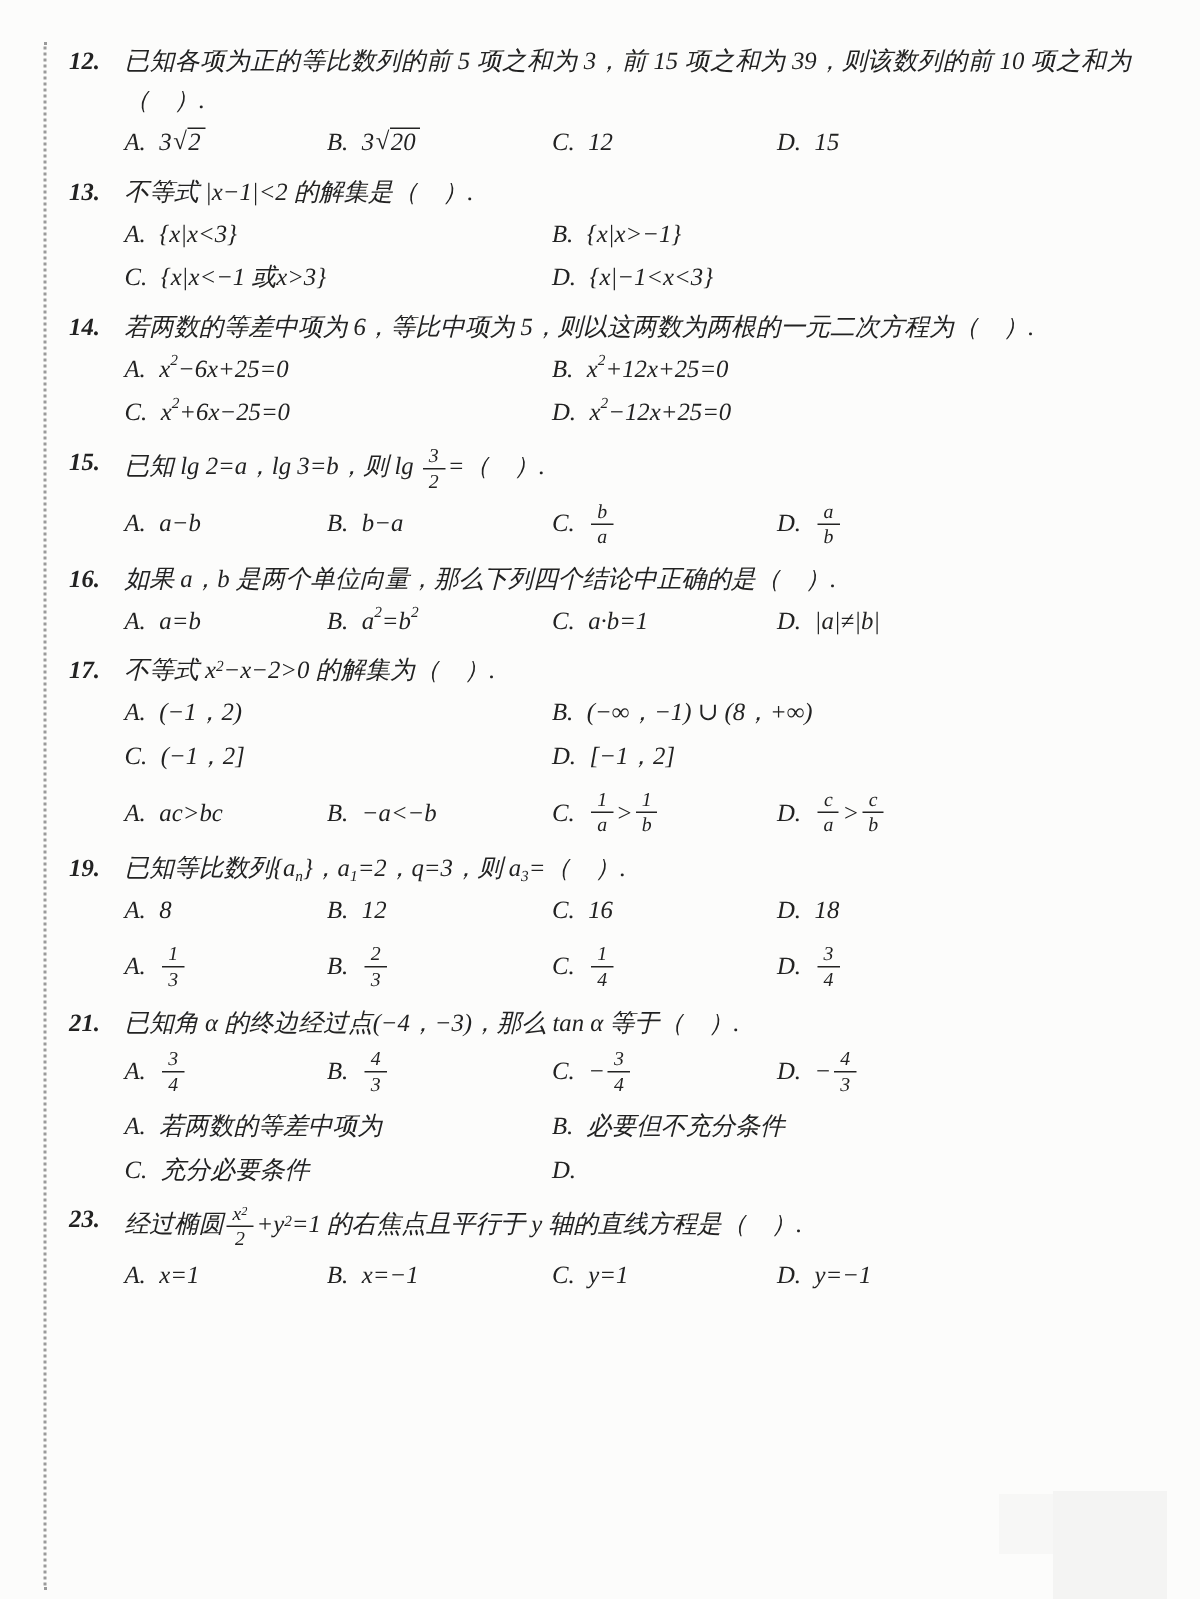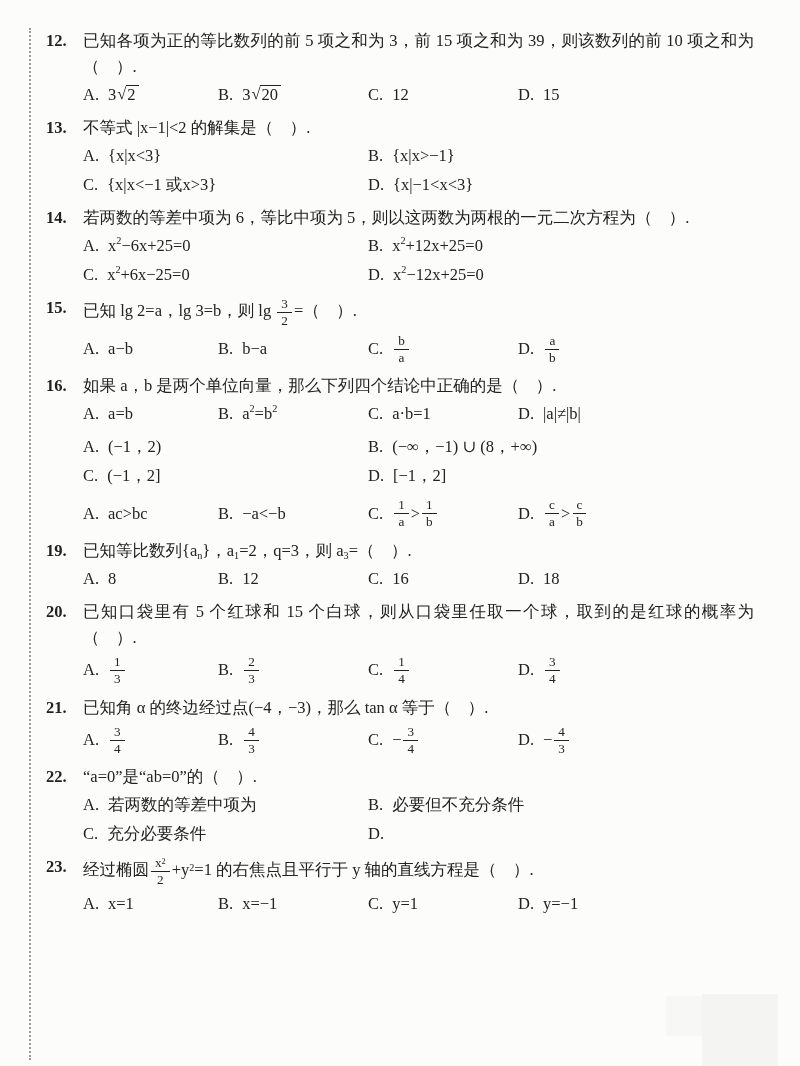--- a/index.html
+++ b/index.html
@@ -12,21 +12,21 @@
     position:relative;width:800px;height:1066px;
     background:#fcfcfb;color:#222;overflow:hidden;
   }
   .binding-line{
     position:absolute;left:29px;top:28px;bottom:6px;width:0;
     border-left:2px dotted #9a9a9a;
   }
   .content{
     position:absolute;left:46px;top:28px;width:708px;
   }
-  .question{margin-bottom:7px;}
+  .question{margin-bottom:7px;font-style:italic;}
   .stem{display:flex;font-size:16.5px;line-height:26px;}
   .qnum{flex:0 0 37px;font-weight:bold;}
   .stem-text{flex:1;text-align:justify;}
   .options{
     padding-left:37px;margin-top:2px;
     font-size:16.5px;line-height:26px;
   }
   .cols4{display:grid;grid-template-columns:135px 150px 150px 1fr;}
   .cols2{display:grid;grid-template-columns:285px 1fr;row-gap:3px;}
   .opt{display:flex;align-items:center;min-height:26px;}
@@ -186,20 +186,24 @@
             <span class="olabel">C.</span>
             <span class="ocontent"><span class="bi">a</span>·<span class="bi">b</span>=1</span>
           </span>
           <span class="opt">
             <span class="olabel">D.</span>
             <span class="ocontent">|<span class="bi">a</span>|≠|<span class="bi">b</span>|</span>
           </span>
         </div>
       </div>
       <div class="question">
+        <div class="stem">
+          <span class="qnum">17.</span>
+          <span class="stem-text">不等式 <span class="it">x</span><span class="sup">2</span>−<span class="it">x</span>−2&gt;0 的解集为（&nbsp;&nbsp;&nbsp;&nbsp;）.</span>
+        </div>
         <div class="options cols2">
           <span class="opt">
             <span class="olabel">A.</span>
             <span class="ocontent">(−1，2)</span>
           </span>
           <span class="opt">
             <span class="olabel">B.</span>
             <span class="ocontent">(−∞，−1) ∪ (8，+∞)</span>
           </span>
           <span class="opt">
@@ -262,24 +266,20 @@
             <span class="olabel">C.</span>
             <span class="ocontent">16</span>
           </span>
           <span class="opt">
             <span class="olabel">D.</span>
             <span class="ocontent">18</span>
           </span>
         </div>
       </div>
       <div class="question">
-        <div class="stem">
-          <span class="qnum">20.</span>
-          <span class="stem-text">已知口袋里有 5 个红球和 15 个白球，则从口袋里任取一个球，取到的是红球的概率为（&nbsp;&nbsp;&nbsp;&nbsp;）.</span>
-        </div>
         <div class="options cols4">
           <span class="opt">
             <span class="olabel">A.</span>
             <span class="ocontent">
               <span class="frac">
                 <span class="fnum">1</span>
                 <span class="fden">3</span>
               </span>
             </span>
           </span>
@@ -346,24 +346,20 @@
           <span class="opt">
             <span class="olabel">D.</span>
             <span class="ocontent">−<span class="frac">
                 <span class="fnum">4</span>
                 <span class="fden">3</span>
               </span></span>
           </span>
         </div>
       </div>
       <div class="question">
-        <div class="stem">
-          <span class="qnum">22.</span>
-          <span class="stem-text">“<span class="it">a</span>=0”是“<span class="it">ab</span>=0”的（&nbsp;&nbsp;&nbsp;&nbsp;）.</span>
-        </div>
         <div class="options cols2">
           <span class="opt">
             <span class="olabel">A.</span>
             <span class="ocontent">若两数的等差中项为</span>
           </span>
           <span class="opt">
             <span class="olabel">B.</span>
             <span class="ocontent">必要但不充分条件</span>
           </span>
           <span class="opt">

